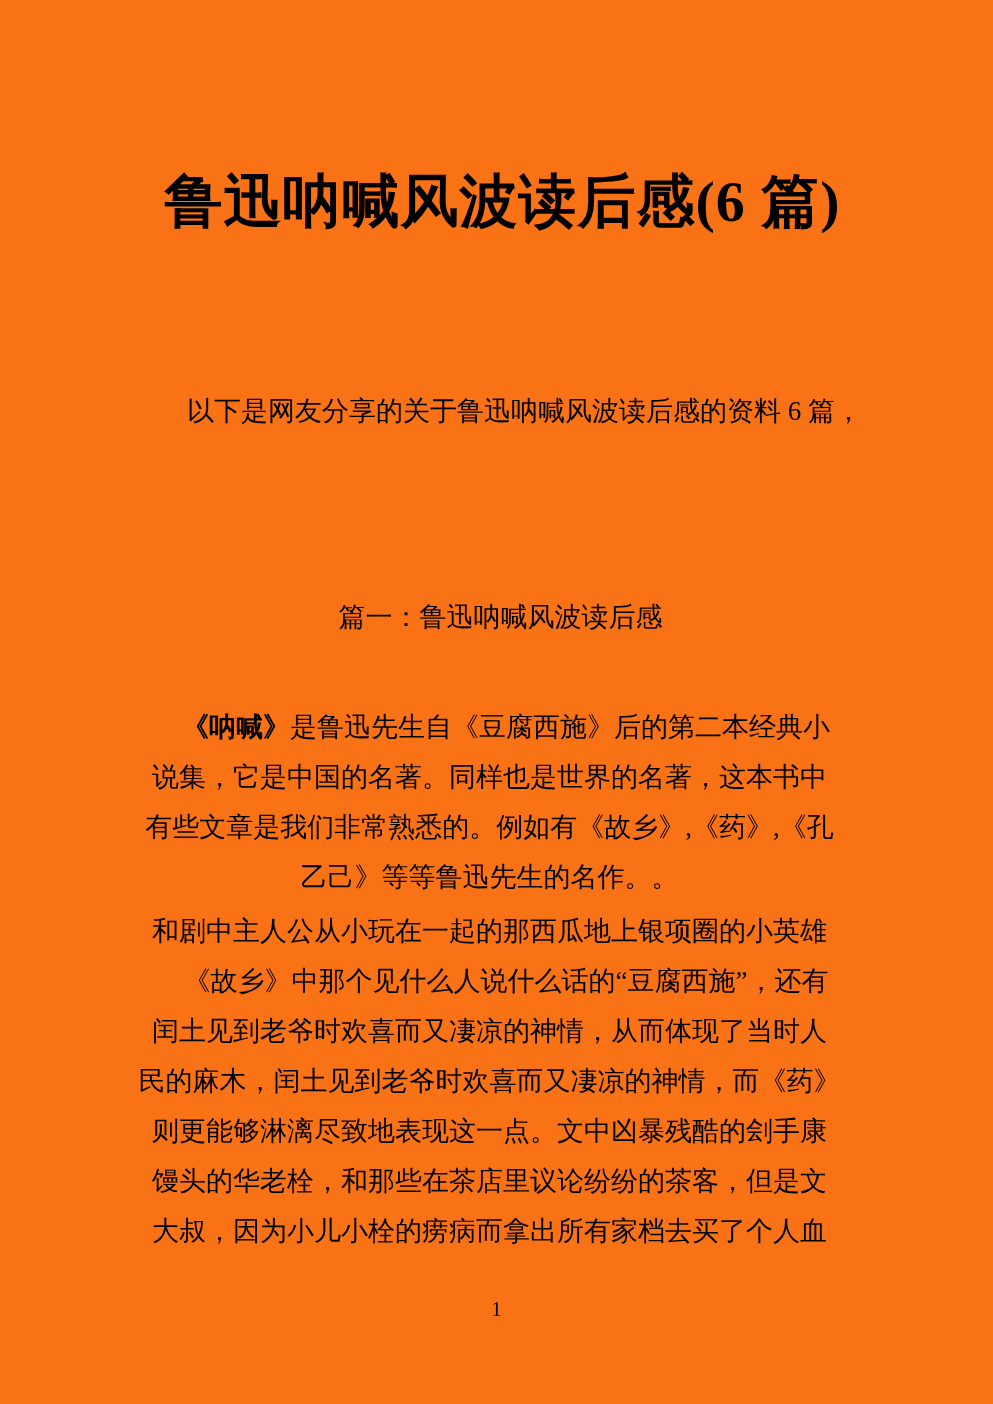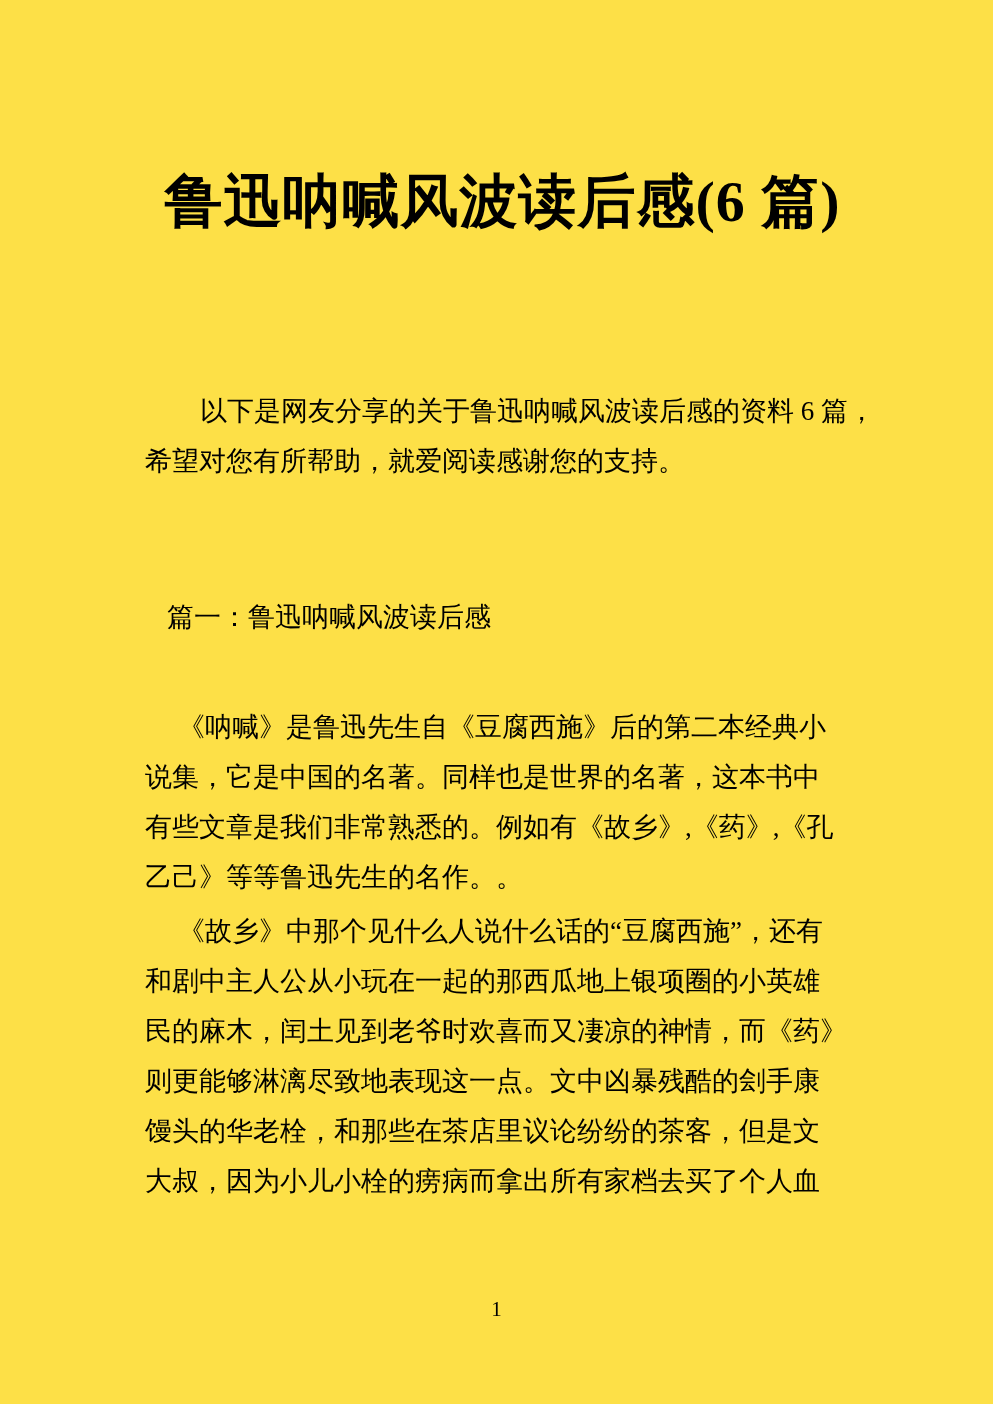--- a/index.html
+++ b/index.html
@@ -4,55 +4,56 @@
 <style>
   html, body {
     margin: 0;
     padding: 0;
     background: #ffffff;
   }
   .doc-page {
     position: relative;
     width: 993px;
     height: 1404px;
-    background: #fde047;
+    background: #f97316;
     color: #000000;
     font-family: "Liberation Serif", "DejaVu Serif", serif;
     overflow: hidden;
   }
   .doc-title {
     position: absolute;
     left: 145px;
     width: 715px;
     top: 166px;
     font-size: 58px;
     font-weight: bold;
     line-height: 1.25;
     text-align: center;
     white-space: nowrap;
     letter-spacing: 1px;
   }
   .text-block {
     position: absolute;
-    left: 145px;
+    left: 132px;
     width: 715px;
+    text-align: center;
   }
   .intro-block   { top: 386px; }
   .heading-block { top: 592px; }
   .para-one      { top: 702px; }
   .para-two      { top: 906px; }
   .doc-line {
     font-size: 27px;
     line-height: 50px;
     white-space: nowrap;
   }
   .indent-2em   { text-indent: 55px; }
   .indent-punct { text-indent: 33px; }
   .indent-head  { text-indent: 22px; }
-  .bold { font-weight: normal; }
+  .bold { font-weight: bold; }
   .section-heading {
     font-size: 27px;
     line-height: 50px;
     font-weight: normal;
     white-space: nowrap;
   }
   .page-number {
     position: absolute;
     left: 0;
     width: 993px;
@@ -64,39 +65,39 @@
 </style>
 </head>
 <body>
 
 <div class="doc-page">
 
   <div class="doc-title">鲁迅呐喊风波读后感(6 篇)</div>
 
   <div class="text-block intro-block">
     <div class="doc-line indent-2em">以下是网友分享的关于鲁迅呐喊风波读后感的资料 6 篇，</div>
-    <div class="doc-line">希望对您有所帮助，就爱阅读感谢您的支持。</div>
   </div>
 
   <div class="text-block heading-block">
     <div class="section-heading indent-head">篇一：鲁迅呐喊风波读后感</div>
   </div>
 
   <div class="text-block para-one">
     <div class="doc-line indent-punct">
       <span class="bold">《呐喊》</span><span>是鲁迅先生自《豆腐西施》后的第二本经典小</span>
     </div>
     <div class="doc-line">说集，它是中国的名著。同样也是世界的名著，这本书中</div>
     <div class="doc-line">有些文章是我们非常熟悉的。例如有《故乡》,《药》,《孔</div>
     <div class="doc-line">乙己》等等鲁迅先生的名作。。</div>
   </div>
 
   <div class="text-block para-two">
+    <div class="doc-line">和剧中主人公从小玩在一起的那西瓜地上银项圈的小英雄</div>
     <div class="doc-line indent-punct">《故乡》中那个见什么人说什么话的“豆腐西施”，还有</div>
-    <div class="doc-line">和剧中主人公从小玩在一起的那西瓜地上银项圈的小英雄</div>
+    <div class="doc-line">闰土见到老爷时欢喜而又凄凉的神情，从而体现了当时人</div>
     <div class="doc-line">民的麻木，闰土见到老爷时欢喜而又凄凉的神情，而《药》</div>
     <div class="doc-line">则更能够淋漓尽致地表现这一点。文中凶暴残酷的刽手康</div>
     <div class="doc-line">馒头的华老栓，和那些在茶店里议论纷纷的茶客，但是文</div>
     <div class="doc-line">大叔，因为小儿小栓的痨病而拿出所有家档去买了个人血</div>
   </div>
 
   <div class="page-number">1</div>
 
 </div>
 

